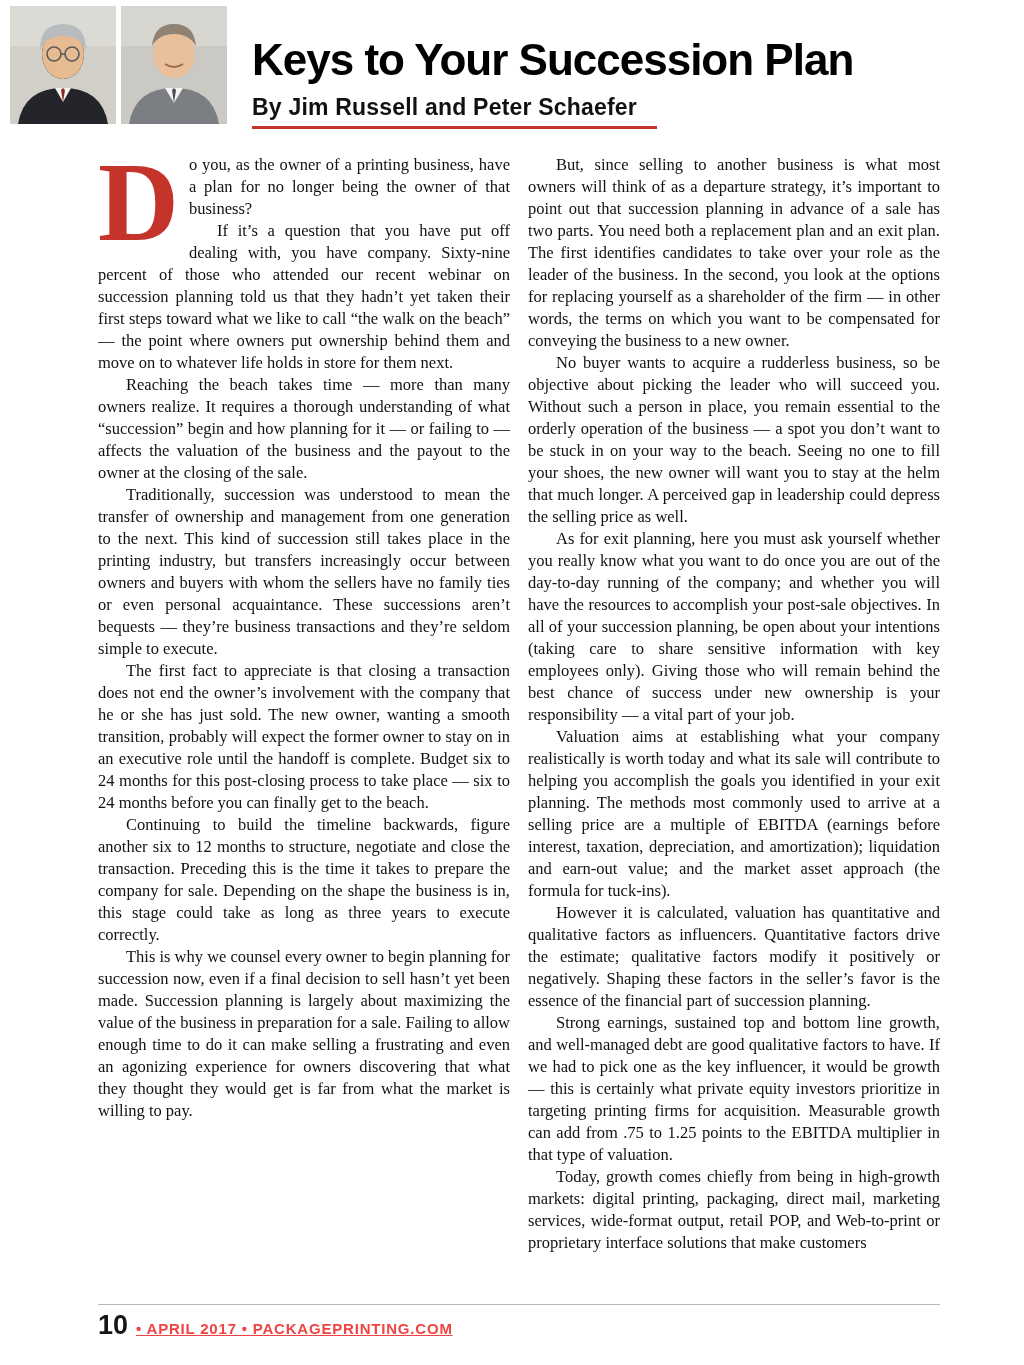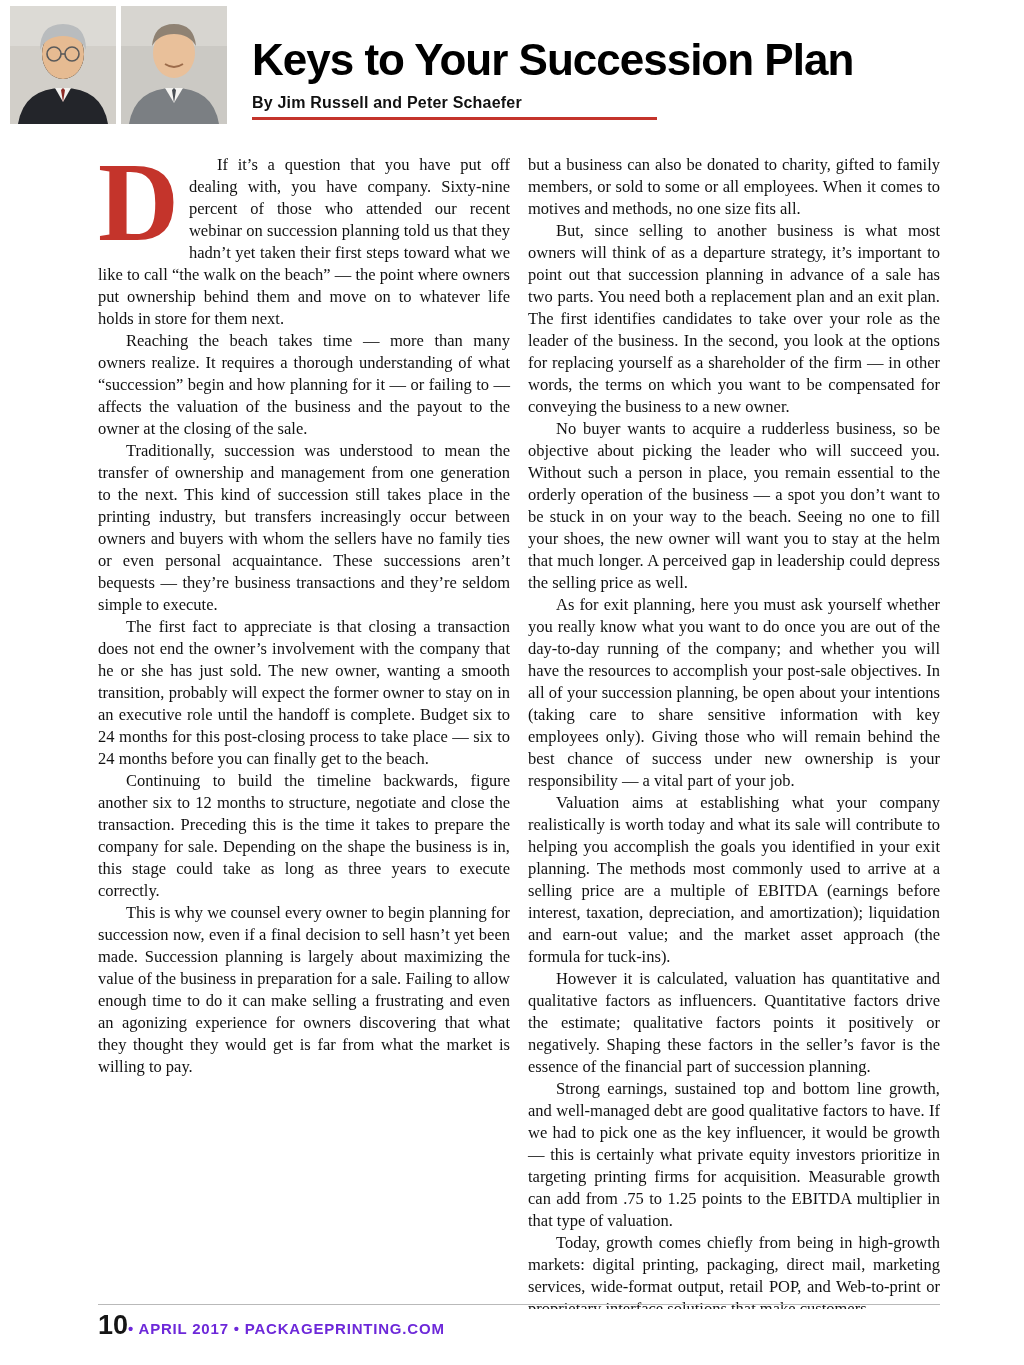--- a/index.html
+++ b/index.html
@@ -41,21 +41,21 @@
     font-weight: bold;
     font-size: 44px;
     letter-spacing: -1px;
     line-height: 1;
     color: #000;
     white-space: nowrap;
   }
   .byline {
     font-family: "Liberation Sans", sans-serif;
     font-weight: bold;
-    font-size: 16px;
+    font-size: 23px;
     letter-spacing: 0.2px;
     margin-top: 12px;
     color: #111;
   }
   .byline-rule {
     height: 3px;
     width: 405px;
     margin-top: 5px;
     background: var(--accent-red, #c4342b);
   }
@@ -88,33 +88,35 @@
   }
 
   
   .footer {
     position: absolute;
     left: 98px; right: 84px; bottom: 26px;
     border-top: 1px solid #b9b9b9;
     padding-top: 7px;
     display: flex;
     align-items: baseline;
+    gap: 8px;
     font-family: "Liberation Sans", sans-serif;
   }
   .pagenum {
     font-size: 27px;
     font-weight: bold;
     color: #151515;
     line-height: 1;
   }
   .footer-rest {
     font-size: 15px;
     font-weight: bold;
     letter-spacing: 0.8px;
-    color: #6d28d9;
+    color: #ef4444;
+    text-decoration: underline;
   }
 </style>
 </head>
 <body>
 
 <div class="page">
 
   <header class="header">
     <div class="photos">
       <div class="photo">
@@ -149,34 +151,34 @@
       <h1 class="title">Keys to Your Succession Plan</h1>
       <div class="byline">By Jim Russell and Peter Schaefer</div>
       <div class="byline-rule"></div>
     </div>
   </header>
 
   <main class="body">
     <div class="columns">
       <div class="col">
         <span class="dropcap">D</span>
+        <p class="no-indent">o you, as the owner of a printing business, have a plan for no longer being the owner of that business?</p>
         <p>If it’s a question that you have put off dealing with, you have company. Sixty-nine percent of those who attended our recent webinar on succession planning told us that they hadn’t yet taken their first steps toward what we like to call “the walk on the beach” — the point where owners put ownership behind them and move on to whatever life holds in store for them next.</p>
         <p>Reaching the beach takes time — more than many owners realize. It requires a thorough understanding of what “succession” begin and how planning for it — or failing to — affects the valuation of the business and the payout to the owner at the closing of the sale.</p>
         <p>Traditionally, succession was understood to mean the transfer of ownership and management from one generation to the next. This kind of succession still takes place in the printing industry, but transfers increasingly occur between owners and buyers with whom the sellers have no family ties or even personal acquaintance. These successions aren’t bequests — they’re business transactions and they’re seldom simple to execute.</p>
         <p>The first fact to appreciate is that closing a transaction does not end the owner’s involvement with the company that he or she has just sold. The new owner, wanting a smooth transition, probably will expect the former owner to stay on in an executive role until the handoff is complete. Budget six to 24 months for this post-closing process to take place — six to 24 months before you can finally get to the beach.</p>
         <p>Continuing to build the timeline backwards, figure another six to 12 months to structure, negotiate and close the transaction. Preceding this is the time it takes to prepare the company for sale. Depending on the shape the business is in, this stage could take as long as three years to execute correctly.</p>
         <p>This is why we counsel every owner to begin planning for succession now, even if a final decision to sell hasn’t yet been made. Succession planning is largely about maximizing the value of the business in preparation for a sale. Failing to allow enough time to do it can make selling a frustrating and even an agonizing experience for owners discovering that what they thought they would get is far from what the market is willing to pay.</p>
       </div>
       <div class="col">
-        <p class="no-indent">but a business can also be donated to charity, gifted to family members, or sold to some or all employees. When it comes to motives and methods, no one size fits all.</p>
         <p>But, since selling to another business is what most owners will think of as a departure strategy, it’s important to point out that succession planning in advance of a sale has two parts. You need both a replacement plan and an exit plan. The first identifies candidates to take over your role as the leader of the business. In the second, you look at the options for replacing yourself as a shareholder of the firm — in other words, the terms on which you want to be compensated for conveying the business to a new owner.</p>
         <p>No buyer wants to acquire a rudderless business, so be objective about picking the leader who will succeed you. Without such a person in place, you remain essential to the orderly operation of the business — a spot you don’t want to be stuck in on your way to the beach. Seeing no one to fill your shoes, the new owner will want you to stay at the helm that much longer. A perceived gap in leadership could depress the selling price as well.</p>
         <p>As for exit planning, here you must ask yourself whether you really know what you want to do once you are out of the day-to-day running of the company; and whether you will have the resources to accomplish your post-sale objectives. In all of your succession planning, be open about your intentions (taking care to share sensitive information with key employees only). Giving those who will remain behind the best chance of success under new ownership is your responsibility — a vital part of your job.</p>
         <p>Valuation aims at establishing what your company realistically is worth today and what its sale will contribute to helping you accomplish the goals you identified in your exit planning. The methods most commonly used to arrive at a selling price are a multiple of EBITDA (earnings before interest, taxation, depreciation, and amortization); liquidation and earn-out value; and the market asset approach (the formula for tuck-ins).</p>
-        <p>However it is calculated, valuation has quantitative and qualitative factors as influencers. Quantitative factors drive the estimate; qualitative factors points it positively or negatively. Shaping these factors in the seller’s favor is the essence of the financial part of succession planning.</p>
+        <p>However it is calculated, valuation has quantitative and qualitative factors as influencers. Quantitative factors drive the estimate; qualitative factors modify it positively or negatively. Shaping these factors in the seller’s favor is the essence of the financial part of succession planning.</p>
         <p>Strong earnings, sustained top and bottom line growth, and well-managed debt are good qualitative factors to have. If we had to pick one as the key influencer, it would be growth — this is certainly what private equity investors prioritize in targeting printing firms for acquisition. Measurable growth can add from .75 to 1.25 points to the EBITDA multiplier in that type of valuation.</p>
         <p>Today, growth comes chiefly from being in high-growth markets: digital printing, packaging, direct mail, marketing services, wide-format output, retail POP, and Web-to-print or proprietary interface solutions that make customers</p>
       </div>
     </div>
   </main>
 
   <footer class="footer">
     <span class="pagenum">10</span>
     <span class="footer-rest">• APRIL 2017 • PACKAGEPRINTING.COM</span>
   </footer>

